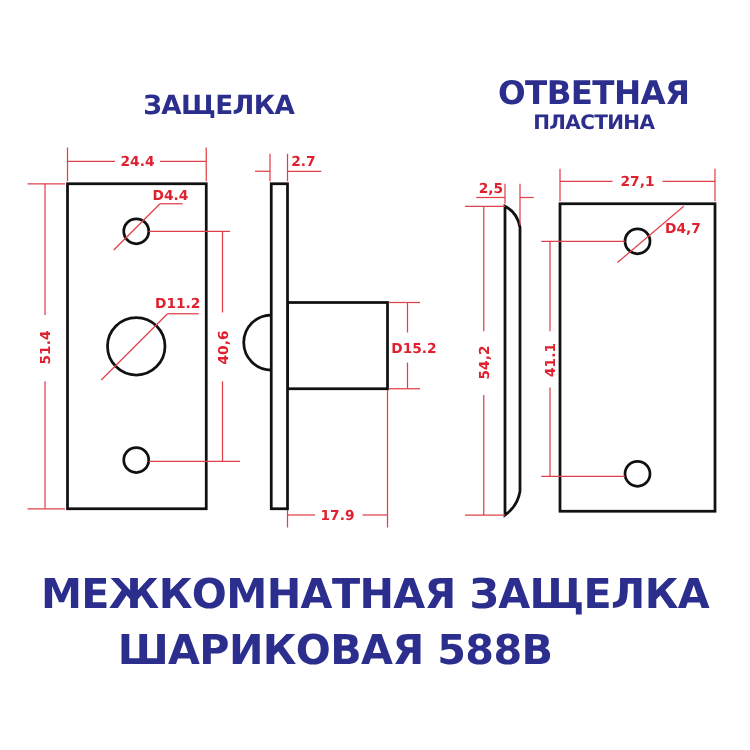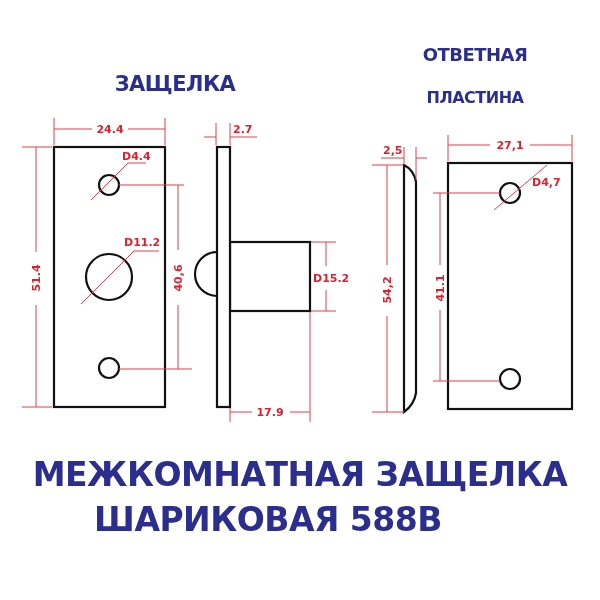--- a/index.html
+++ b/index.html
@@ -7,21 +7,21 @@
   .title { position: absolute; color: #2b2e8c; font-weight: bold; font-family: "DejaVu Sans", sans-serif; text-align: center; letter-spacing: -0.5px; }
   svg { position: absolute; left: 0; top: 0; }
   .dim text { font-family: "DejaVu Sans", sans-serif; font-weight: bold; font-size: 11px; fill: #e0202e; }
   .red { stroke: #e0404a; stroke-width: 1; fill: none; }
   .blk { stroke: #111; stroke-width: 2.2; fill: #fff; }
 </style>
 </head>
 <body>
 
 <div class="title" style="left:95px; top:72px; width:160px; font-size:21px;">ЗАЩЕЛКА</div>
-<div class="title" style="left:395px; top:44px; width:160px; font-size:18px;">ОТВЕТНАЯ</div>
+<div class="title" style="left:395px; top:60px; width:160px; font-size:26px;">ОТВЕТНАЯ</div>
 <div class="title" style="left:395px; top:88px; width:160px; font-size:16px;">ПЛАСТИНА</div>
 
 <svg width="600" height="600" viewBox="0 0 600 600">
 
   <g>
     <rect class="blk" x="54" y="147" width="111" height="260"></rect>
     <circle class="blk" cx="109" cy="185" r="10"></circle>
     <circle class="blk" cx="109" cy="277" r="23"></circle>
     <circle class="blk" cx="109" cy="368" r="10"></circle>
   </g>

